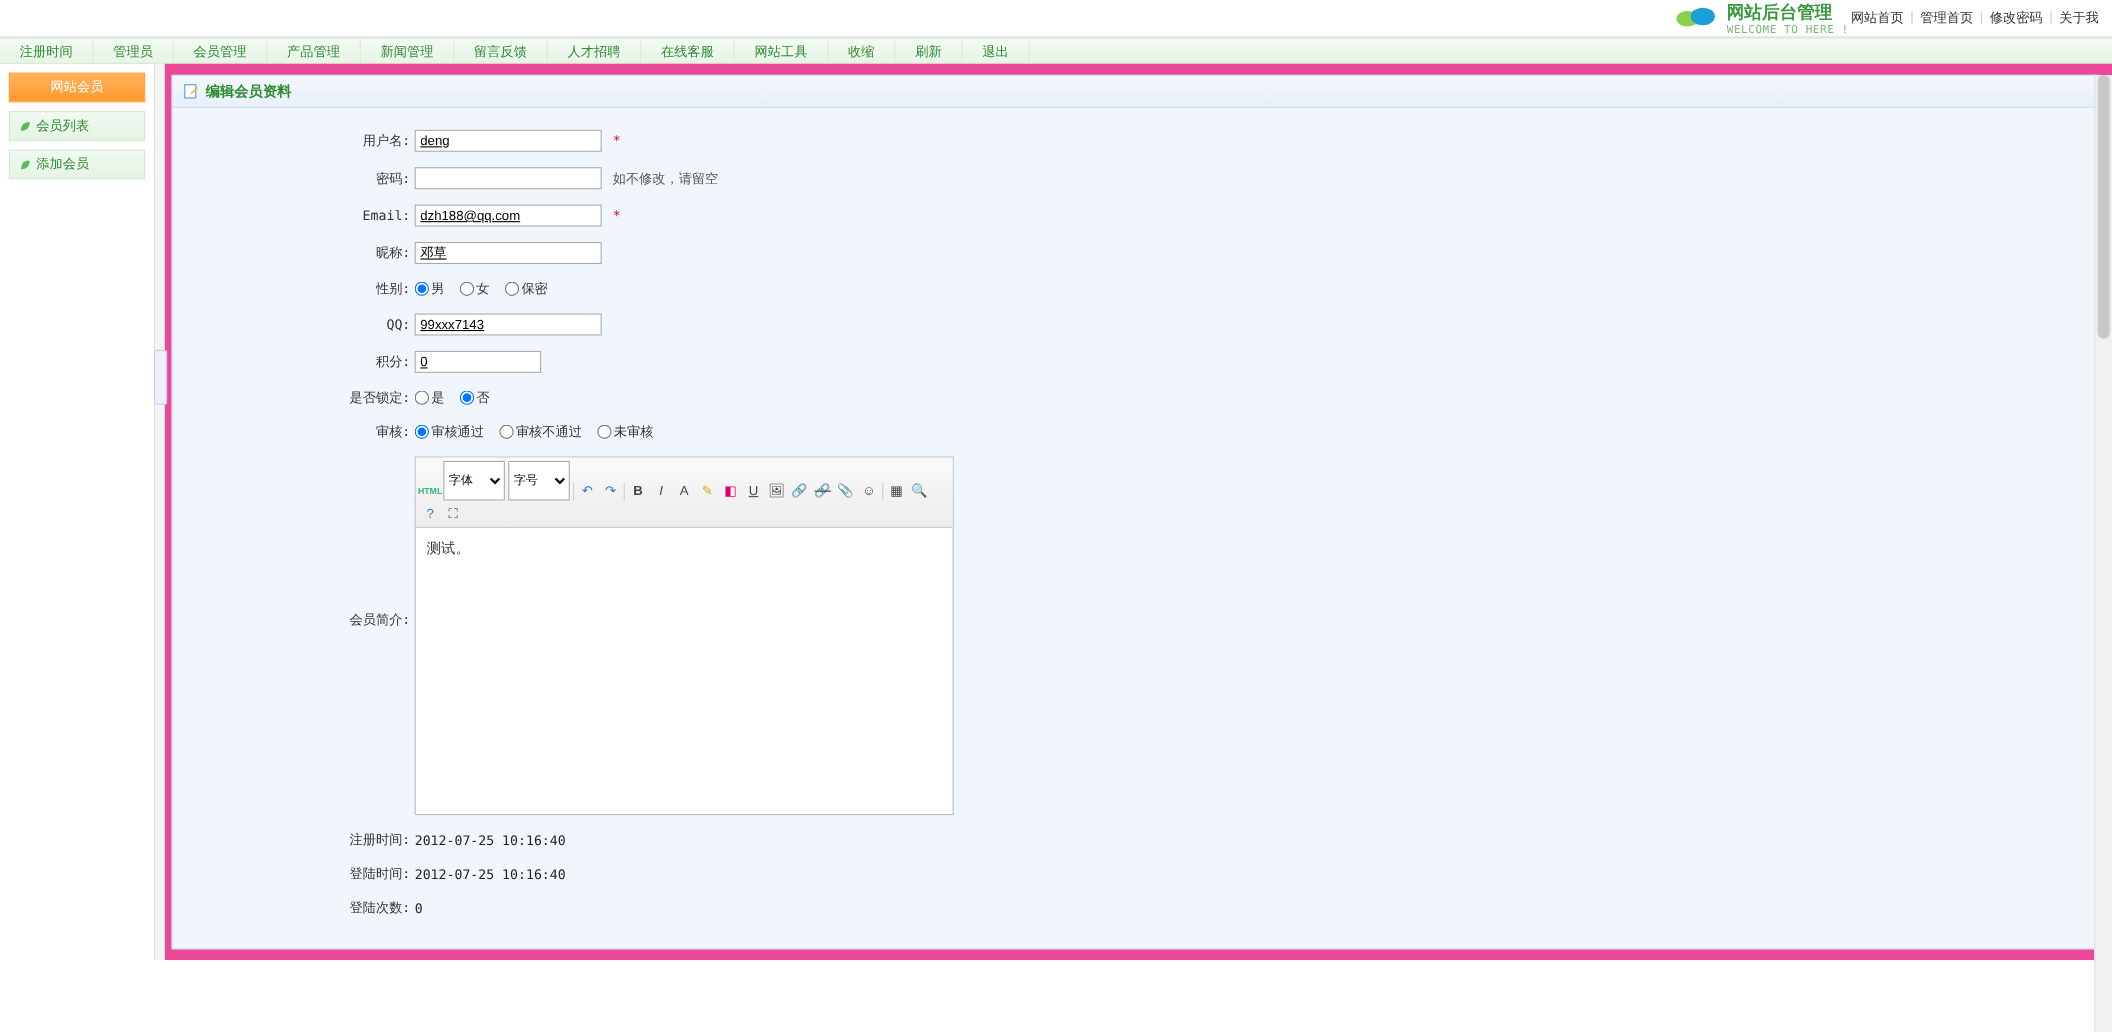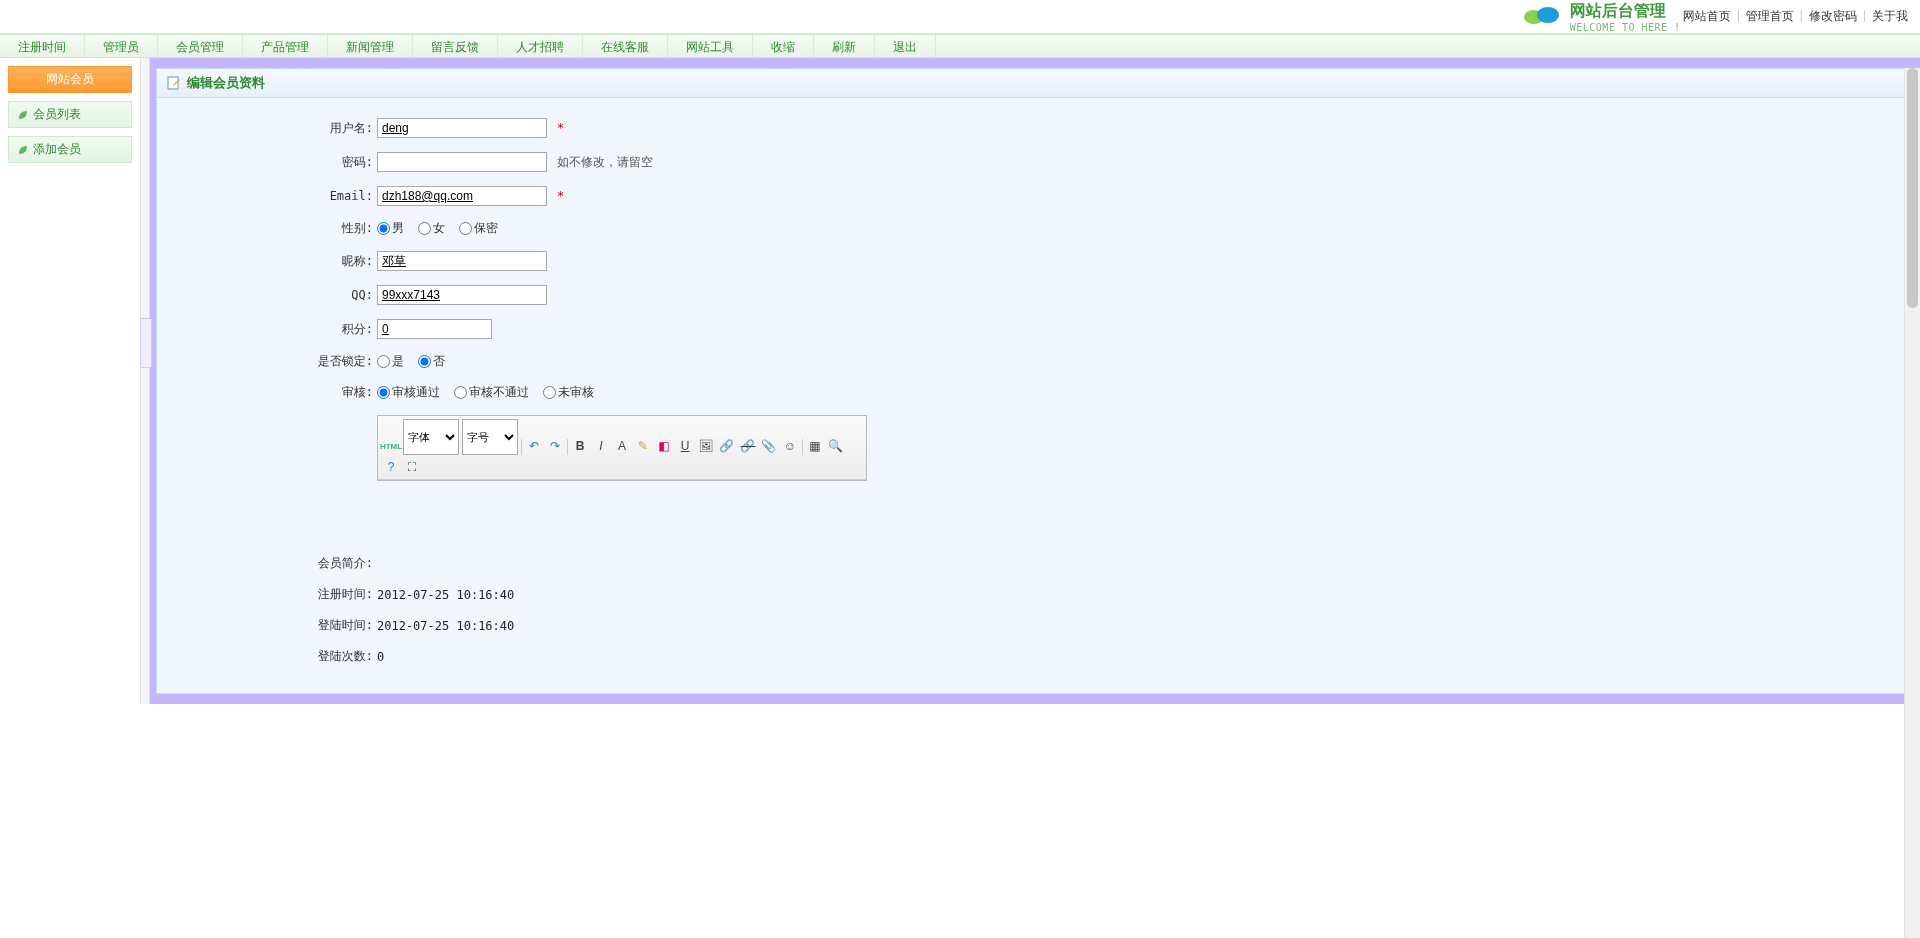--- a/index.html
+++ b/index.html
@@ -23,21 +23,21 @@
 
 .layout { display: flex; }
 .sidebar { width: 140px; padding: 8px; }
 .side-title { background: linear-gradient(#ffb25c, #ff9a2f); color: #fff; text-align: center; padding: 4px 0; font-size: 12px; border: 1px solid #ff9a2f; }
 .side-item { display: flex; align-items: center; gap: 4px; background: linear-gradient(#f1faf1, #e5f3e4); border: 1px solid #cfe8ce; margin-top: 8px; padding: 4px 8px; color: #2d8b2f; cursor: pointer; }
 .side-item .leaf-icon { width: 12px; height: 12px; }
 
 .splitter { width: 10px; background: #f5f5f5; border-left: 1px solid #e0e0e0; border-right: 1px solid #e0e0e0; position: relative; }
 .splitter-handle { position: absolute; top: 260px; left: -1px; width: 12px; height: 50px; background: #eef; border: 1px solid #cce; border-radius: 2px; }
 
-.main { flex: 1; padding: 10px 12px 10px 6px; background: #c4b5fd; }
+.main { flex: 1; padding: 10px 12px 10px 6px; background: #ec4899; }
 .panel { border: 1px solid #c7ddf0; background: #f1f6fc; }
 .panel-header { display: flex; align-items: center; gap: 6px; background: linear-gradient(#f5f9fd,#e7effa); border-bottom: 1px solid #c7ddf0; padding: 5px 10px; color: #2d8b2f; font-weight: bold; font-size: 13px; }
 .panel-header .edit-icon { width: 14px; height: 14px; }
 .panel-body { padding: 20px 20px 14px 20px; }
 
 .form-row { display: flex; align-items: center; margin-bottom: 14px; font-family: "SimSun", monospace; }
 .form-row.top { align-items: flex-start; }
 .form-label { width: 200px; text-align: right; padding-right: 4px; color: #333; font-size: 12px; }
 .form-ctrl { display: flex; align-items: center; gap: 4px; flex-wrap: wrap; }
 .txt { border: 1px solid #aaa; height: 20px; padding: 1px 4px; font-size: 12px; font-family: Arial, monospace; text-decoration: underline; }
@@ -154,41 +154,41 @@
 
         <div class="form-row">
           <div class="form-label">Email:</div>
           <div class="form-ctrl">
             <input class="txt w170" value="dzh188@qq.com" style="">
             <span class="star">*</span>
           </div>
         </div>
 
         <div class="form-row">
+          <div class="form-label">昵称:</div>
+          <div class="form-ctrl">
+            <input class="txt w170" value="邓草" style="">
+          </div>
+        </div>
+
+        <div class="form-row">
           <div class="form-label">性别:</div>
           <div class="form-ctrl">
             <label class="radio-lbl">
                 <input type="radio" name="g" checked="" style="">
                 <span>男</span>
               </label>
             <label class="radio-lbl">
                 <input type="radio" name="g" style="">
                 <span>女</span>
               </label>
             <label class="radio-lbl">
                 <input type="radio" name="g" style="">
                 <span>保密</span>
               </label>
-          </div>
-        </div>
-
-        <div class="form-row">
-          <div class="form-label">昵称:</div>
-          <div class="form-ctrl">
-            <input class="txt w170" value="邓草" style="">
           </div>
         </div>
 
         <div class="form-row">
           <div class="form-label">QQ:</div>
           <div class="form-ctrl">
             <input class="txt w170" value="99xxx7143" style="">
           </div>
         </div>
 
@@ -259,20 +259,21 @@
                 <span class="tb-btn">🔗</span>
                 <span class="tb-btn" style="text-decoration:line-through">🔗</span>
                 <span class="tb-btn">📎</span>
                 <span class="tb-btn">☺</span>
                 <span class="tb-sep"></span>
                 <span class="tb-btn">▦</span>
                 <span class="tb-btn">🔍</span>
                 <span class="tb-btn" style="color:#2a7bd1">?</span>
                 <span class="tb-btn">⛶</span>
               </div>
+              <div class="editor-body" contenteditable="true" style="">测试。</div>
             </div>
           </div>
         </div>
 
         <div class="form-row">
           <div class="form-label">注册时间:</div>
           <div class="form-ctrl">
               <span class="static-val">2012-07-25 10:16:40</span>
             </div>
         </div>

